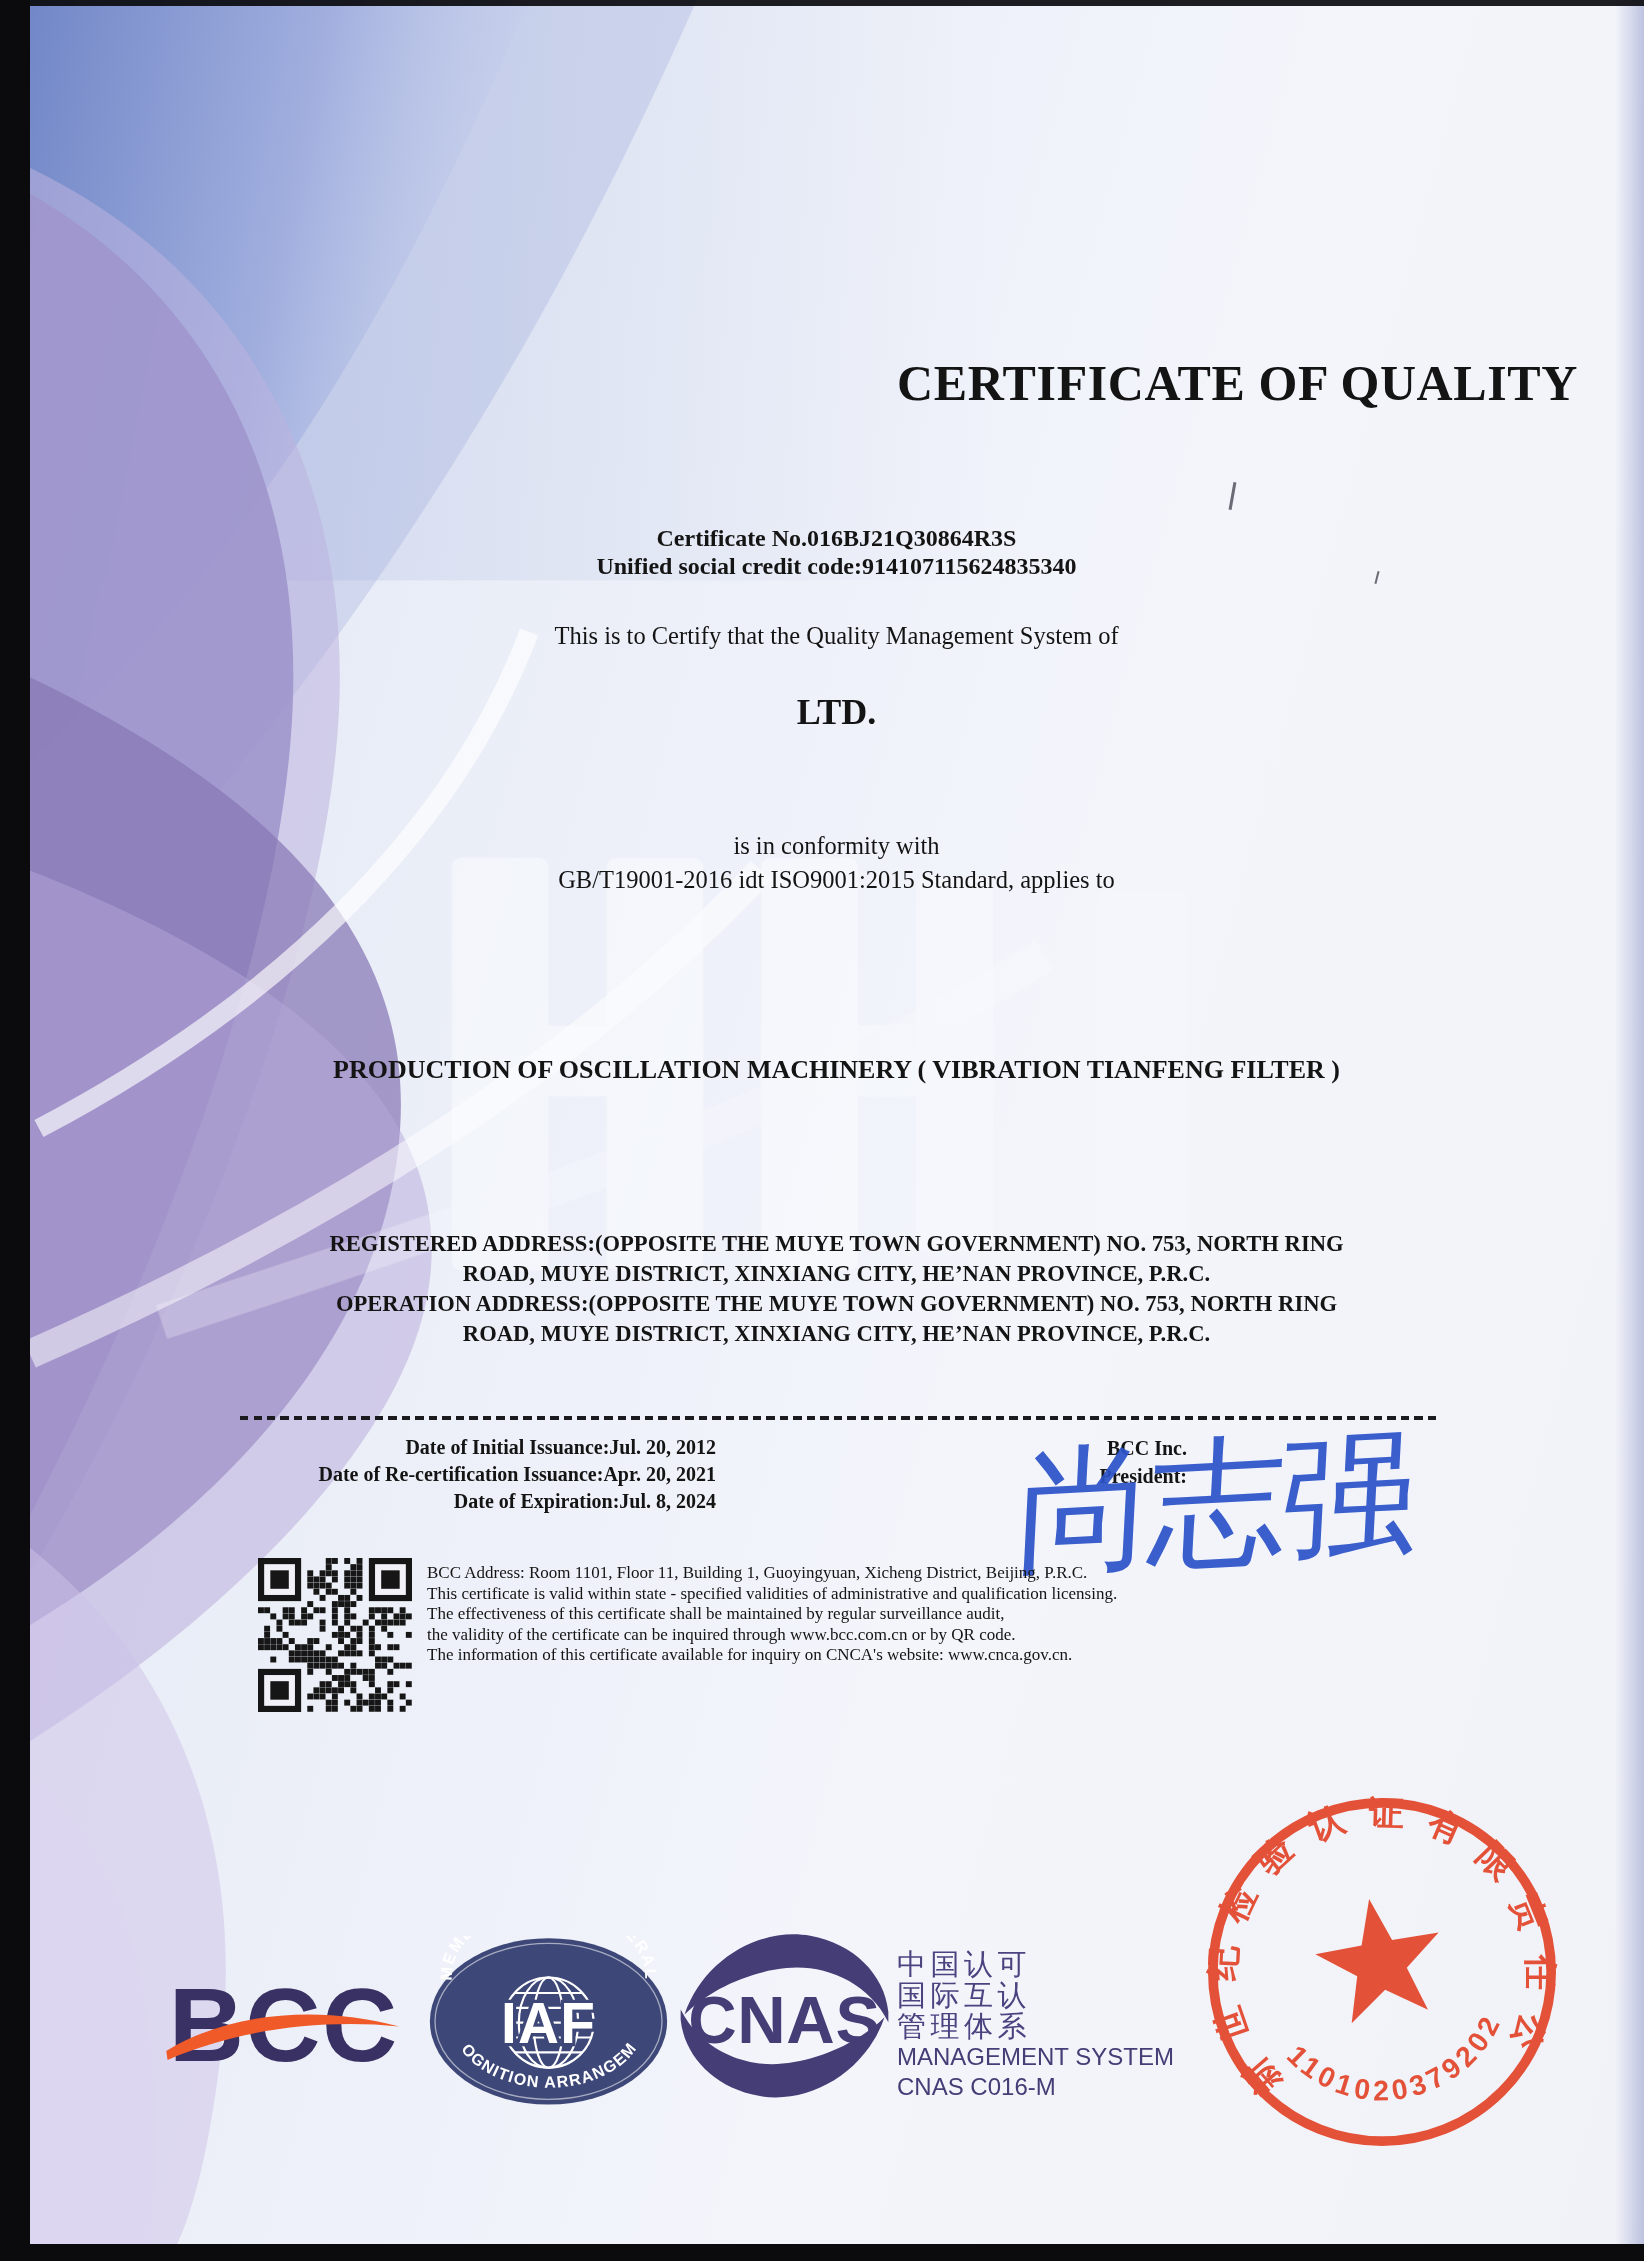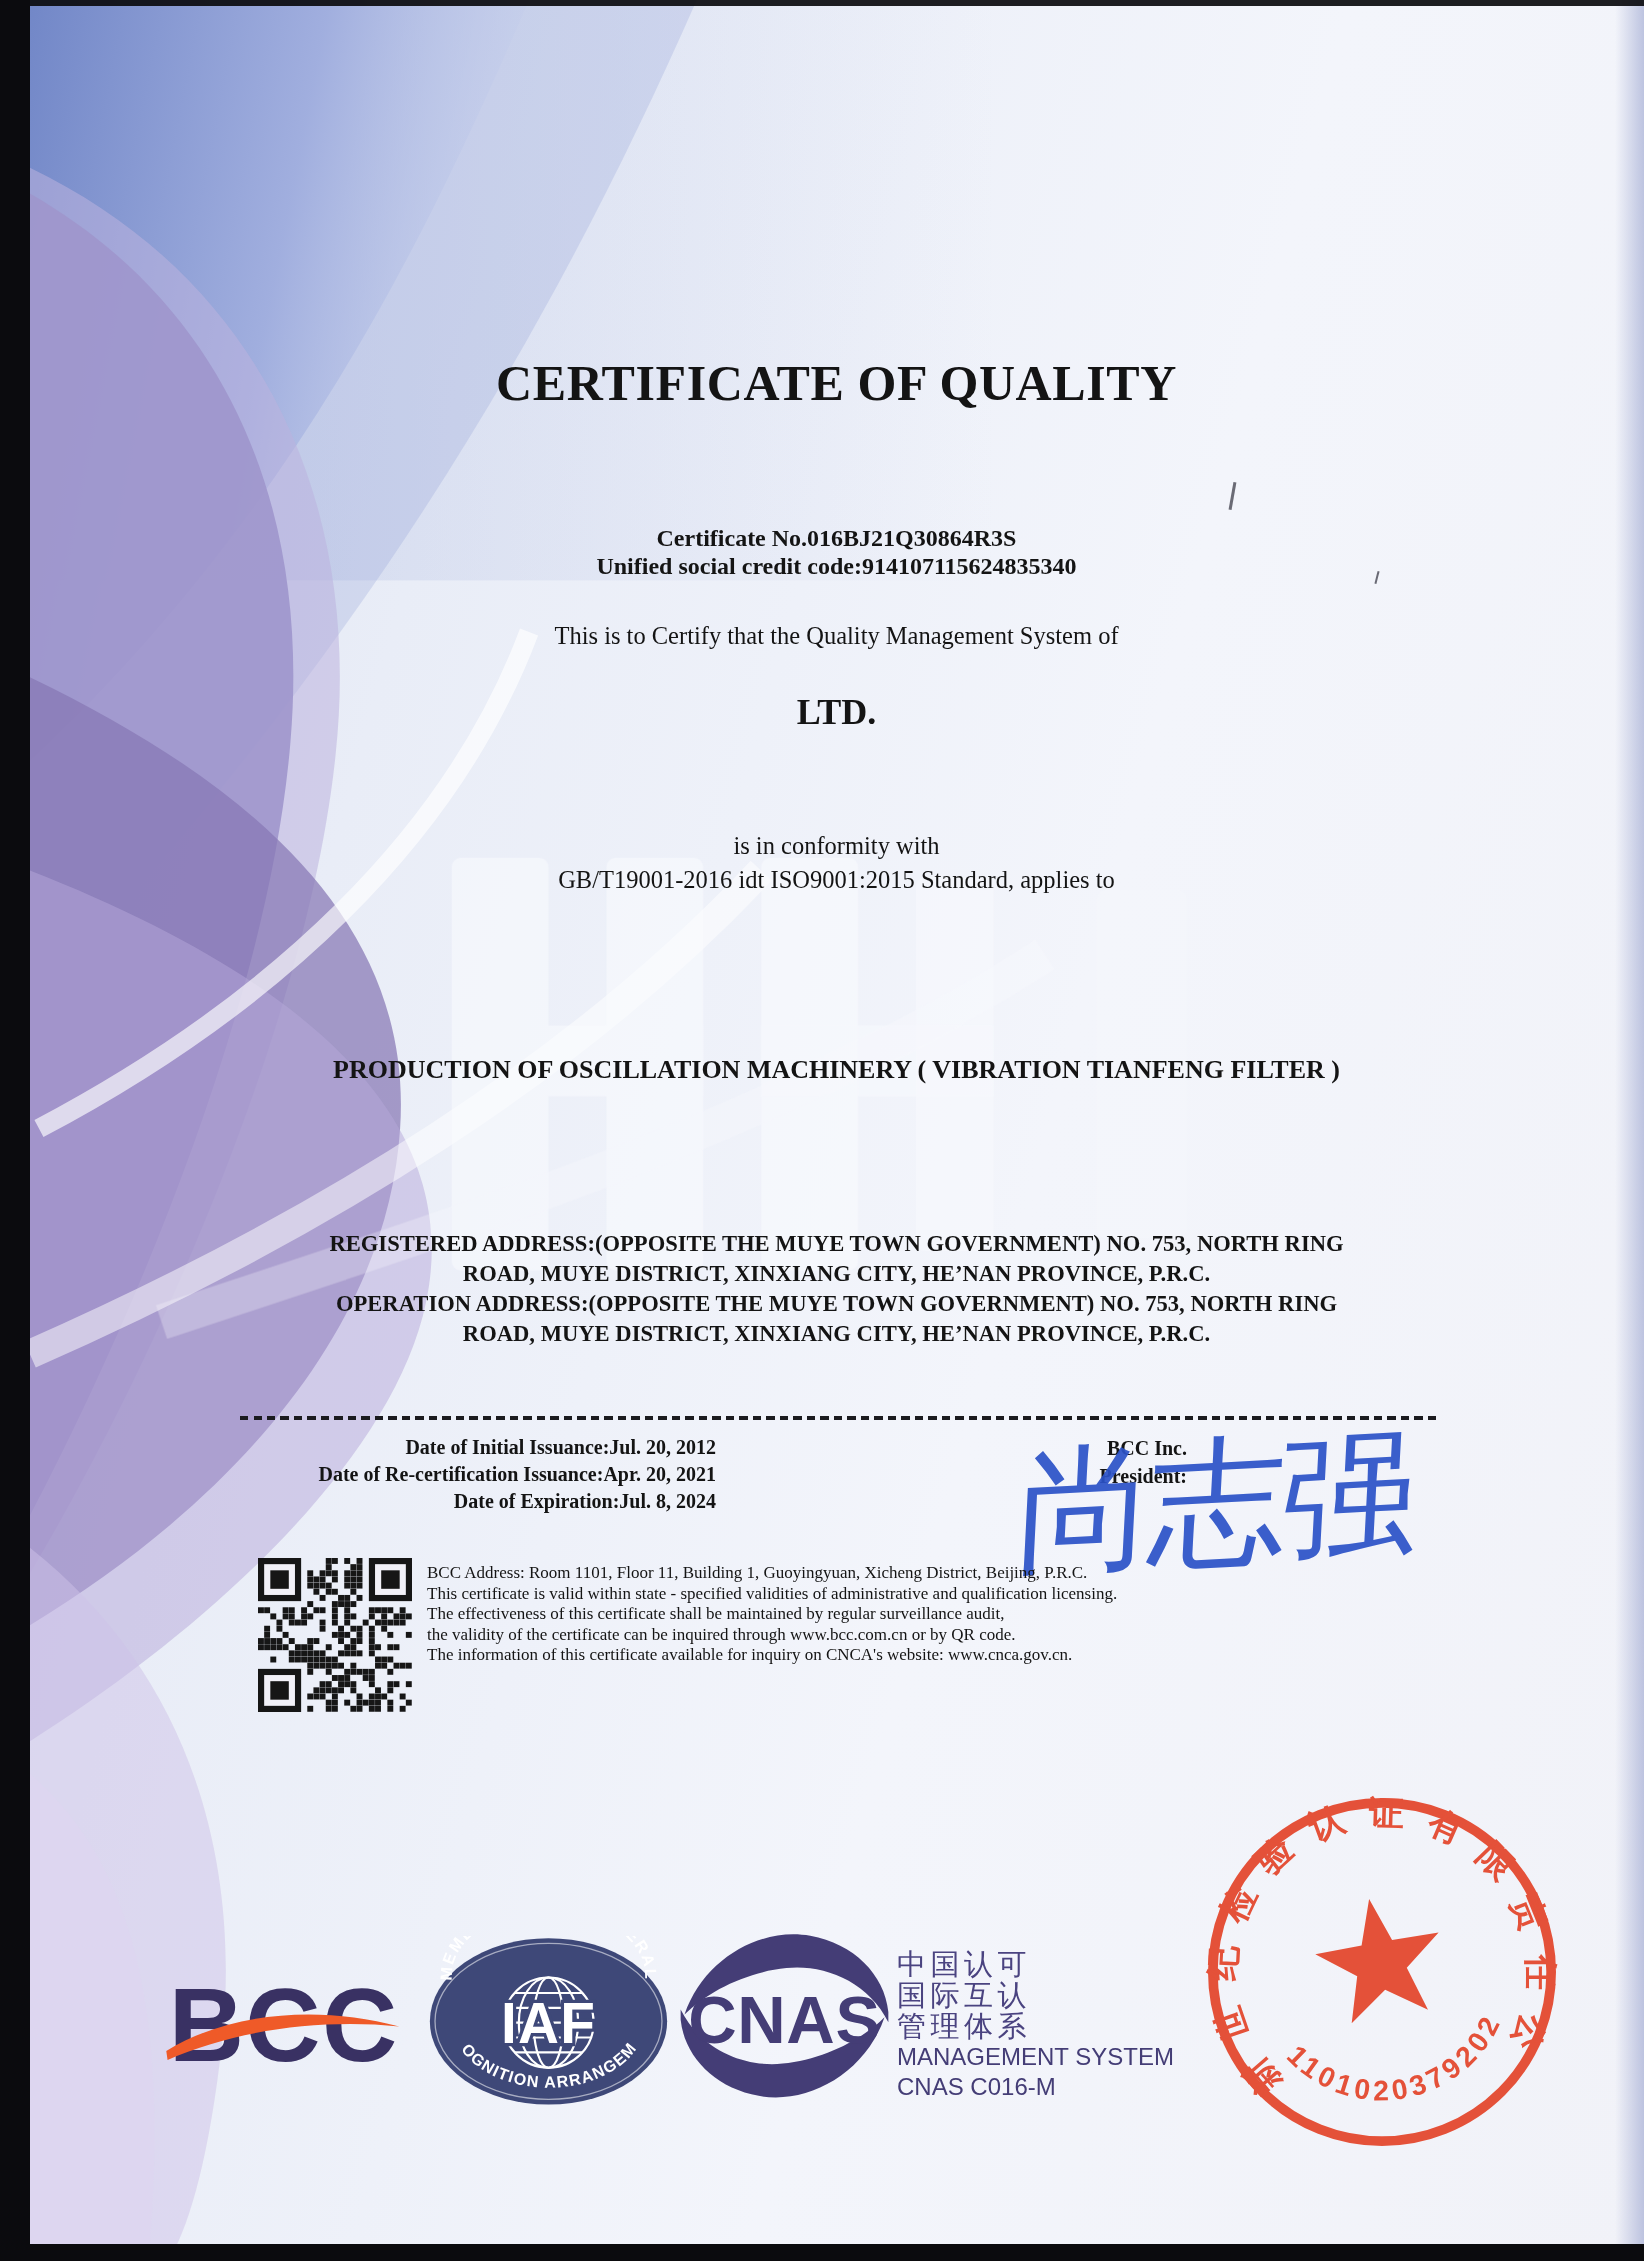--- a/index.html
+++ b/index.html
@@ -64,21 +64,21 @@
       <rect x="940" y="1330" width="150" height="640" rx="14"></rect>
       <rect x="1180" y="1330" width="150" height="640" rx="14"></rect>
       <rect x="1420" y="1360" width="120" height="580" rx="14" opacity="0.7"></rect>
       <rect x="1700" y="1380" width="140" height="540" rx="14" opacity="0.4"></rect>
       <rect x="700" y="1590" width="390" height="110"></rect>
       <rect x="1180" y="1590" width="360" height="110" opacity="0.8"></rect>
       <path d="M250,2050 C700,1900 1200,1750 1620,1480" fill="none" stroke="#fbfcff" stroke-width="55" opacity="0.55"></path>
     </g>
   </svg>
 
-  <div class="cline title" style="top:352px;">
+  <div class="cline title" style="top:352px;text-align:right;">
     <div>CERTIFICATE OF QUALITY</div>
   </div>
 
   <div class="cline certno" style="top:524px;">
     <div>Certificate No.016BJ21Q30864R3S</div>
     <div>Unified social credit code:914107115624835340</div>
   </div>
 
   <div class="cline body-line" style="top:622px;">This is to Certify that the Quality Management System of</div>
 

